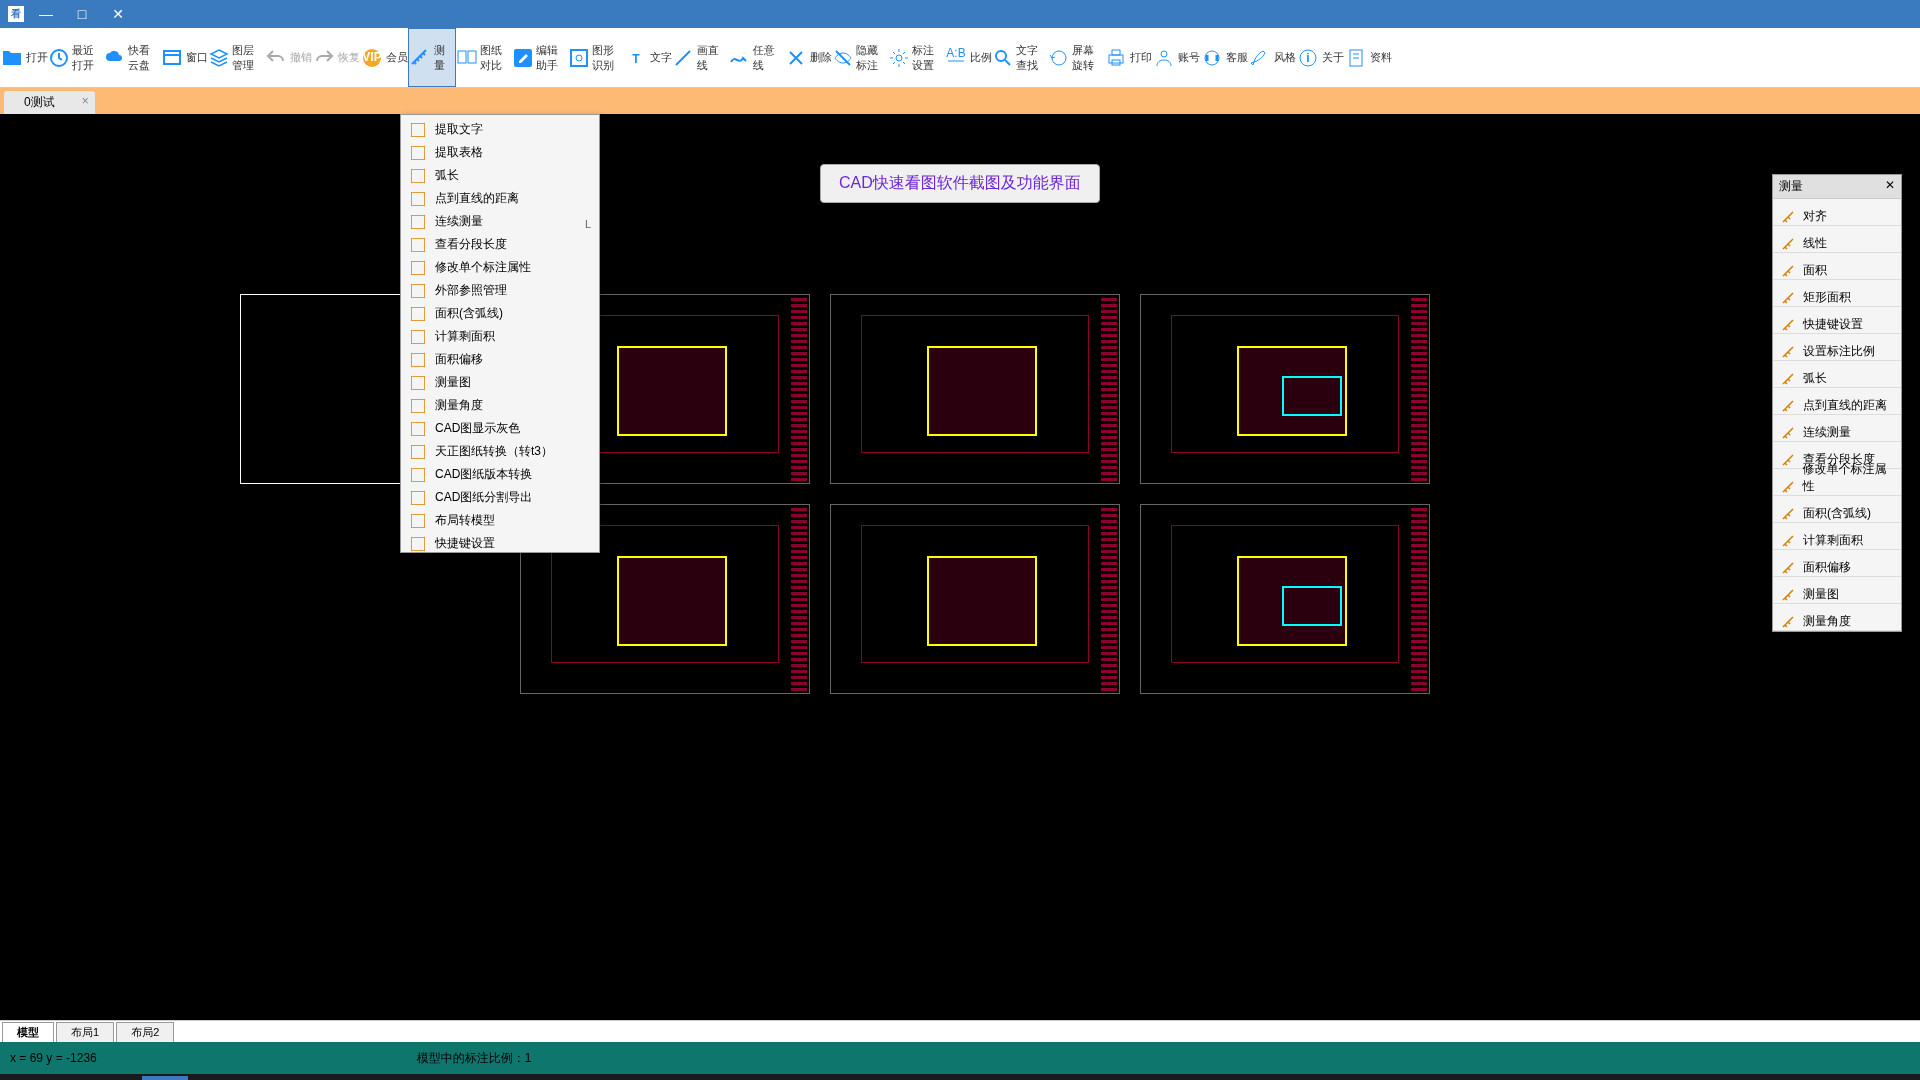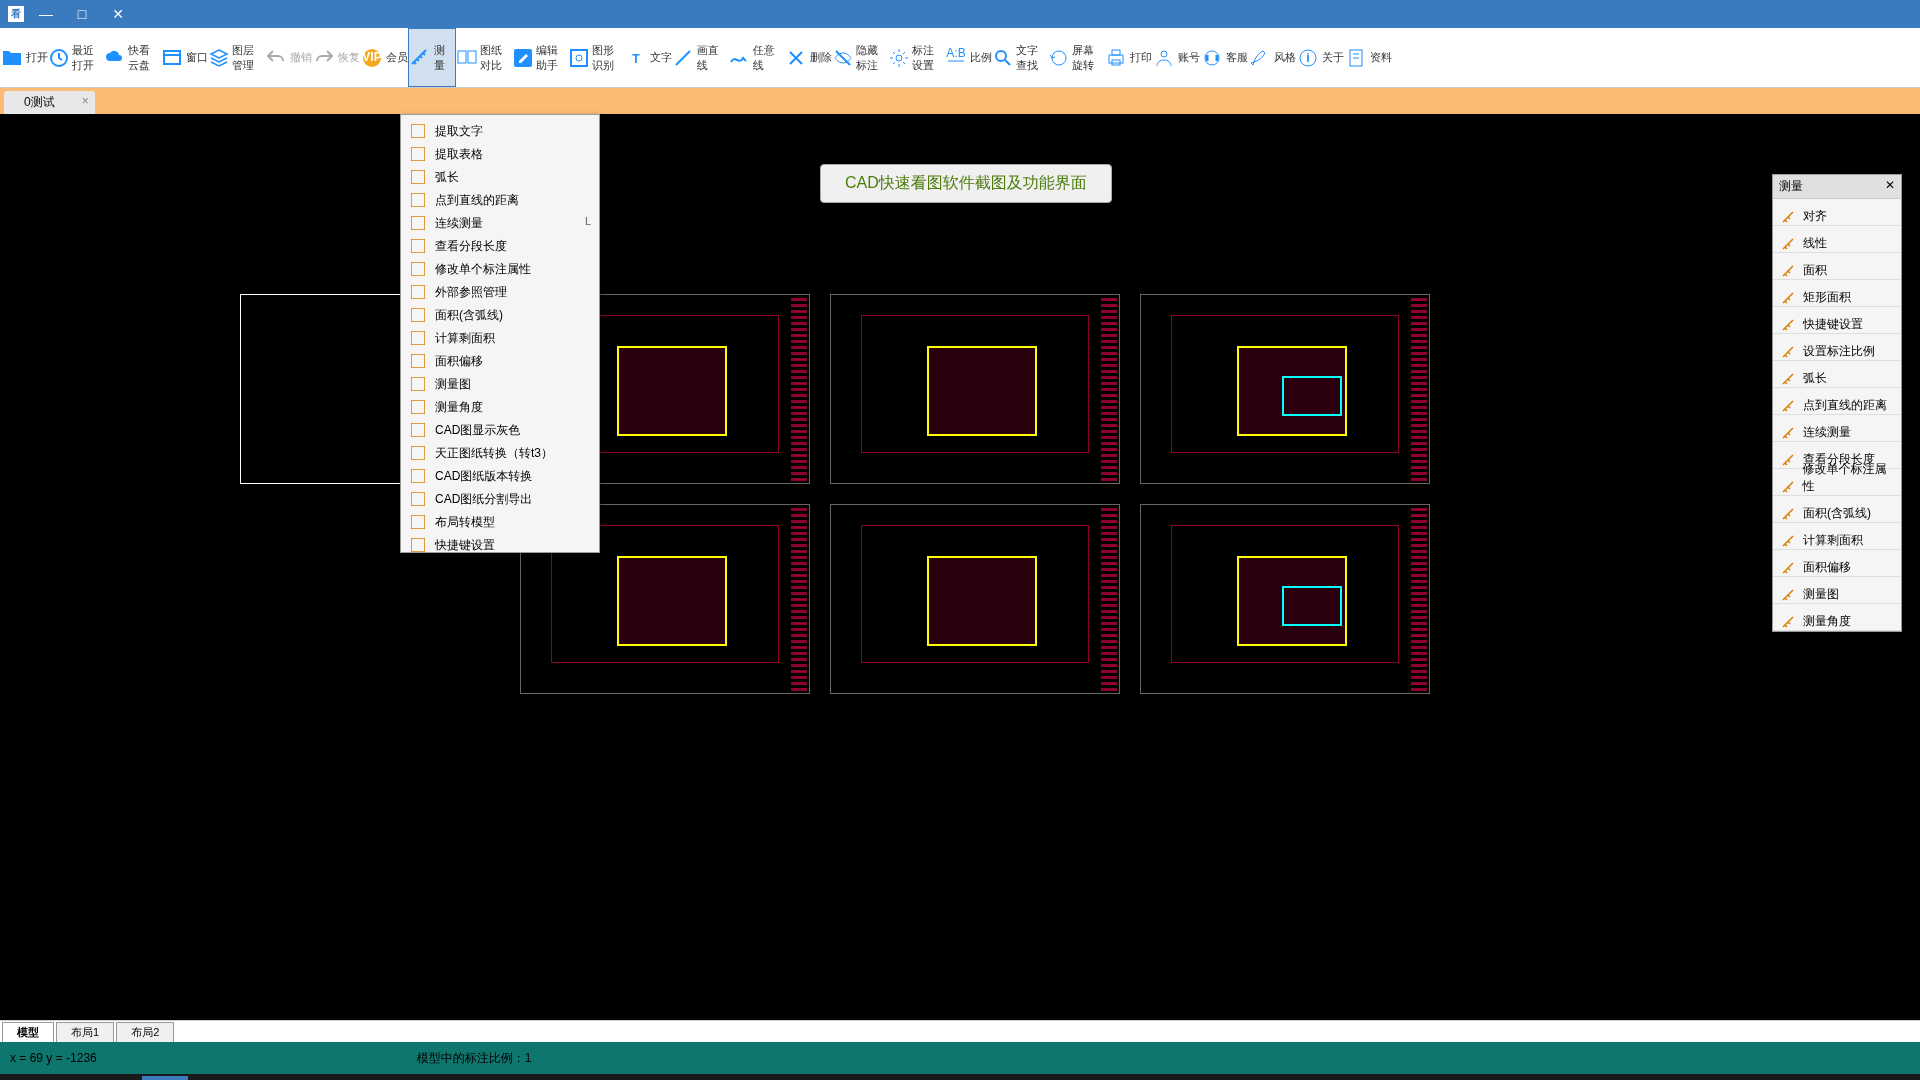--- a/index.html
+++ b/index.html
@@ -14,25 +14,25 @@
 .tbtn.wide{width:56px}
 .tbtn .ticon{width:24px;height:20px;display:flex;align-items:center;justify-content:center}
 .tbtn .tlabel{font-size:11px;color:#333}
 .tbtn.disabled .tlabel{color:#aaa}
 .tbtn.active{background:#d0e0f0;border:1px solid #3a7abe}
 .tabbar{height:26px;background:#fdba74;display:flex;align-items:flex-end;padding-left:4px}
 .tab{background:#e8e8e8;padding:3px 40px 3px 20px;position:relative;border-radius:3px 3px 0 0;font-size:11px}
 .tab .tx{position:absolute;right:6px;top:3px;color:#888;cursor:pointer}
 .canvas{position:relative;height:906px;background:#000}
 .dropdown{position:absolute;left:400px;top:0;width:200px;background:#f5f5f5;border:1px solid #999;box-shadow:2px 2px 6px rgba(0,0,0,.3);z-index:10}
-.ddrow{display:flex;align-items:flex-start;height:23px;padding:8px 8px;cursor:pointer}
+.ddrow{display:flex;align-items:flex-end;height:23px;padding:0 8px;cursor:pointer}
 .ddicon{width:18px;height:16px;margin-right:8px;display:flex;align-items:center;justify-content:center}
 .ddlabel{flex:1;font-size:12px}
 .ddshort{color:#666;font-size:11px}
-.banner{position:absolute;left:820px;top:50px;background:#f0f0f0;border:1px solid #aaa;border-radius:4px;padding:8px 24px;color:#4d7c0f;font-size:16px;font-weight:500}
+.banner{position:absolute;left:820px;top:50px;background:#f0f0f0;border:1px solid #aaa;border-radius:4px;padding:8px 18px;color:#6d28d9;font-size:16px;font-weight:500}
 .panel{position:absolute;right:18px;top:60px;width:130px;background:#f5f5f5;border:1px solid #999;z-index:5}
 .panelhdr{background:#e0e0e0;padding:3px 6px;font-size:11px;display:flex;justify-content:space-between;border-bottom:1px solid #ccc}
 .prow{display:flex;align-items:flex-end;height:27px;padding:0 6px;border-bottom:1px solid #ddd;cursor:pointer}
 .picon{width:18px;height:16px;margin-right:6px;display:flex;align-items:center;justify-content:center}
 .plabel{font-size:12px}
 .drawings{position:absolute;left:240px;top:180px;display:grid;grid-template-columns:repeat(4,290px);gap:20px}
 .dwg{height:190px;border:1px solid #666;background:#000;position:relative;overflow:hidden}
 .dwg.first{border:1px solid #fff}
 .dwg-inner{position:absolute;left:30px;top:20px;right:30px;bottom:30px;border:1px solid #8b0030}
 .dwg-hl{position:absolute;left:65px;top:30px;width:110px;height:90px;border:2px solid #ff0;background:rgba(139,0,48,0.3)}

